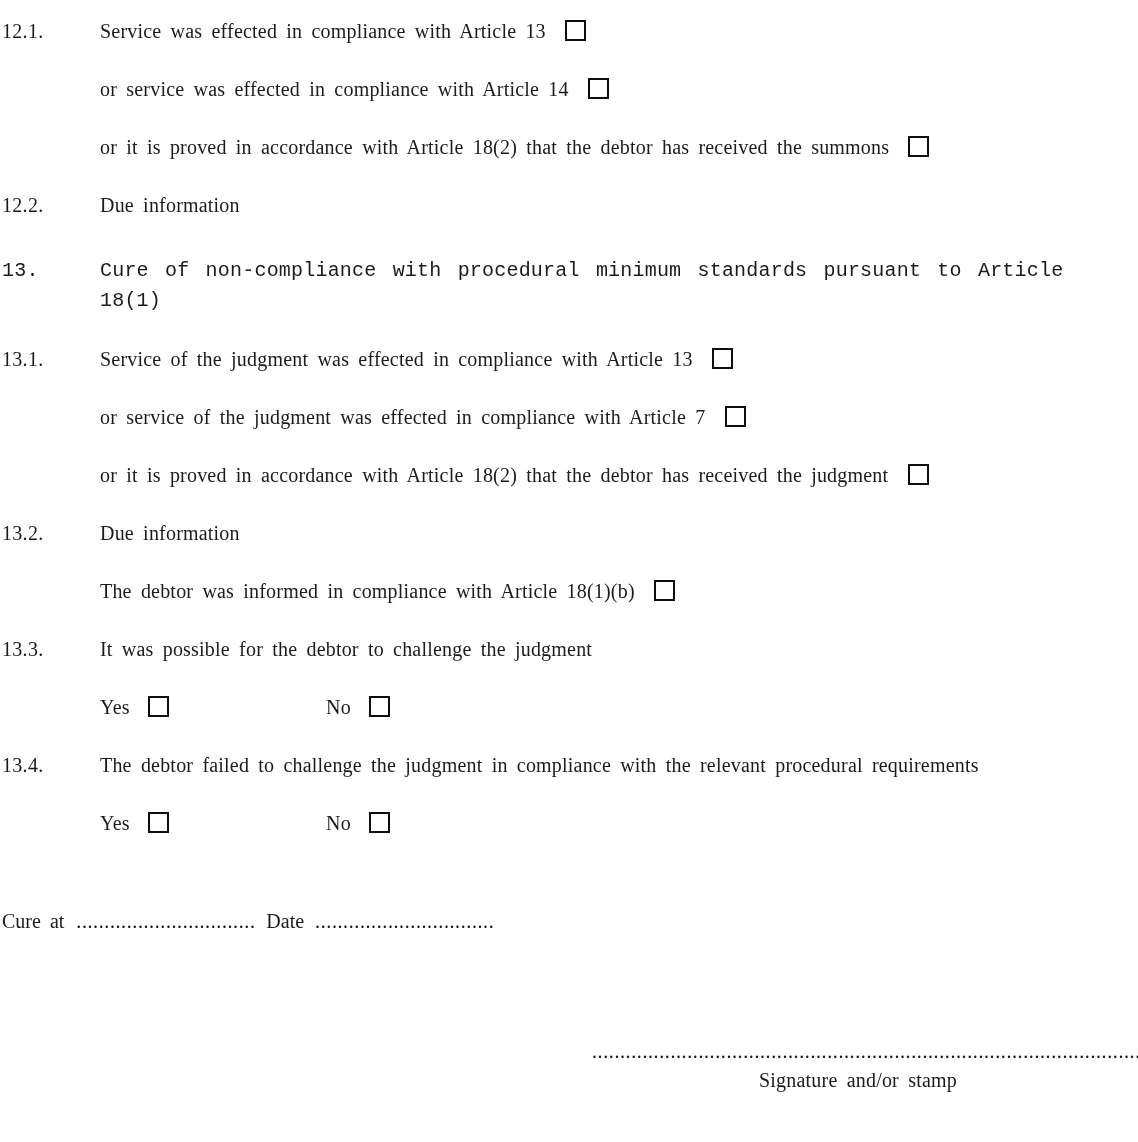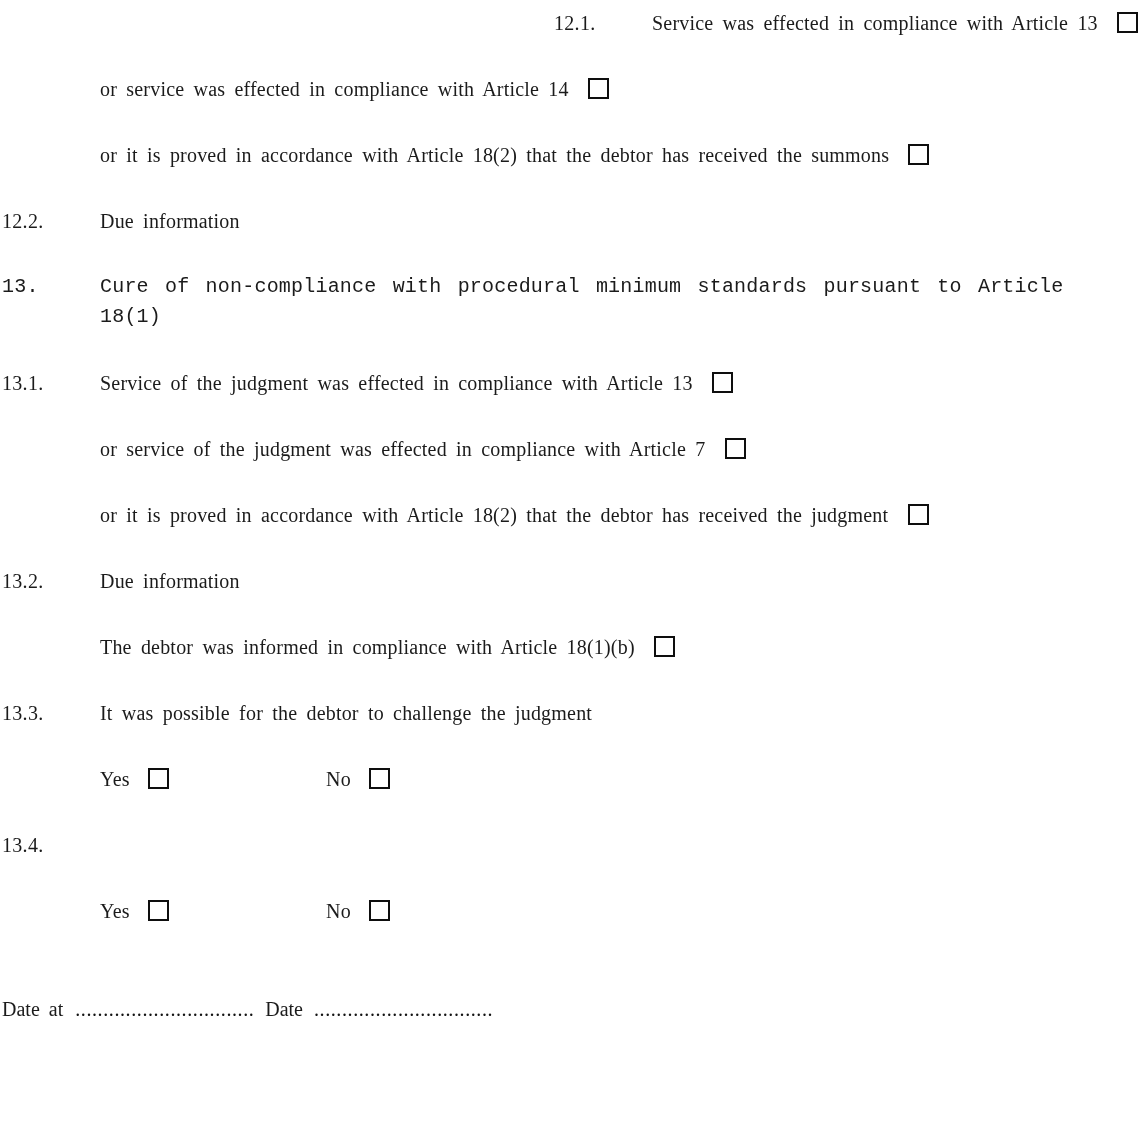--- a/index.html
+++ b/index.html
@@ -15,23 +15,23 @@
     font-size: 20px;
     color: #1b1b1b;
   }
   .page {
     padding: 8px 0 0 2px;
     width: 1136px;
   }
   .row {
     display: flex;
     line-height: 30px;
-    margin-top: 36px;
-  }
-  .row.first { margin-top: 0; justify-content: flex-end; }
+    margin-top: 28px;
+  }
+  .row.first { margin-top: 8px; }
   .row.gap-lg { margin-top: 36px; font-family: Liberation Mono, monospace; }
   .num {
     flex: 0 0 98px;
     letter-spacing: 0.3px;
   }
   .txt {
     word-spacing: 4px;
     letter-spacing: 0.2px;
   }
   .checkbox {
@@ -182,34 +182,37 @@
     <div class="txt">
       <span>Yes</span>
       <span class="checkbox"></span>
       <span class="no-label">No</span>
       <span class="checkbox"></span>
     </div>
   </div>
 
   <div class="row">
     <div class="num">13.4.</div>
+    <div class="txt">
+      <span>The debtor failed to challenge the judgment in compliance with the relevant procedural requirements</span>
+    </div>
   </div>
 
   <div class="row yn">
     <div class="num"></div>
     <div class="txt">
       <span>Yes</span>
       <span class="checkbox"></span>
       <span class="no-label">No</span>
       <span class="checkbox"></span>
     </div>
   </div>
 
   <div class="done-row">
-    <span>Date at</span><span class="leader l1">................................................</span><span>Date</span><span class="leader l2">................................................</span>
+    <span>Cure at</span><span class="leader l1">................................................</span><span>Date</span><span class="leader l2">................................................</span>
   </div>
 
   <div class="sig-block">
     <div class="sig-line">......................................................................................................................................................</div>
     <div class="sig-label">Signature and/or stamp</div>
   </div>
 
 </div>
 
 </body></html>

